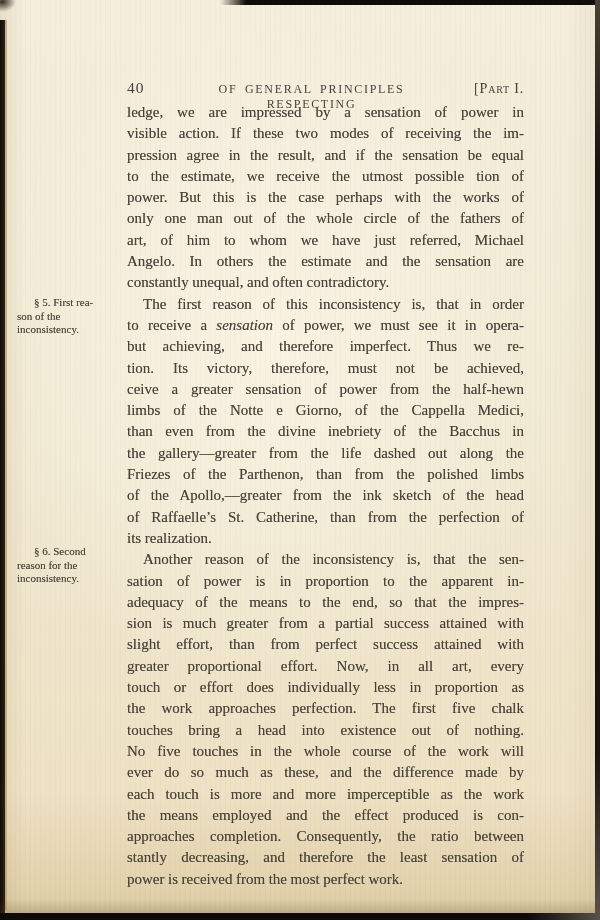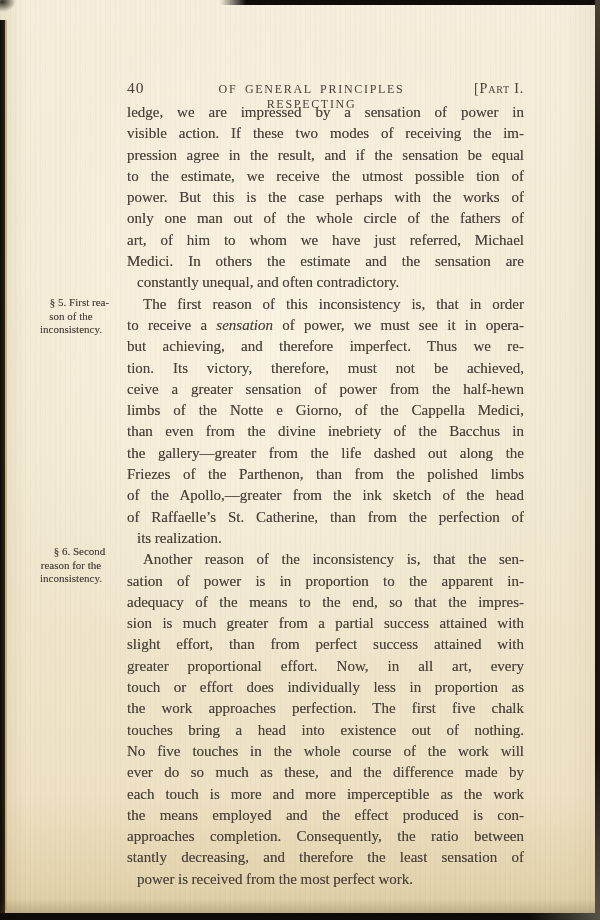--- a/index.html
+++ b/index.html
@@ -79,31 +79,31 @@
   .body {
     position: absolute; left: 127px; top: 102px; width: 397px;
     font-size: 15px; line-height: 21.3px;
     text-shadow: 0 0 0.5px rgba(70,62,50,0.55);
   }
   .para .line {
     height: 21.3px; overflow: hidden;
     text-align: justify; text-align-last: justify;
     word-spacing: -0.2px;
   }
-  .para .line:last-child { text-align-last: left; margin-left: 10px; }
+  .para .line:last-child { text-align-last: left; }
   .para.indent .line:first-child { text-indent: 16px; }
   .italic { font-style: italic; }
 
   
   .note {
     position: absolute; left: 17px; width: 108px;
     font-size: 11px; line-height: 13.7px;
     text-shadow: 0 0 0.4px rgba(70,62,50,0.5);
   }
-  .note .line { text-align: center; }
+  .note .line { text-align: left; }
   .note .line:first-child { text-indent: 17px; }
   .note-1 { top: 296px; }
   .note-2 { top: 545px; }
 </style>
 </head>
 <body>
 
 <div class="scan">
 
   <div class="header">
@@ -125,21 +125,21 @@
 
   <div class="body">
     <div class="para">
         <div class="line"><span>ledge, we are impressed by a sensation of power in</span></div>
         <div class="line"><span>visible action. If these two modes of receiving the im-</span></div>
         <div class="line"><span>pression agree in the result, and if the sensation be equal</span></div>
         <div class="line"><span>to the estimate, we receive the utmost possible tion of</span></div>
         <div class="line"><span>power. But this is the case perhaps with the works of</span></div>
         <div class="line"><span>only one man out of the whole circle of the fathers of</span></div>
         <div class="line"><span>art, of him to whom we have just referred, Michael</span></div>
-        <div class="line"><span>Medici. In others the estimate and the sensation are</span></div>
+        <div class="line"><span>Angelo. In others the estimate and the sensation are</span></div>
         <div class="line"><span>constantly unequal, and often contradictory.</span></div>
       </div>
     <div class="para indent">
         <div class="line"><span>The first reason of this inconsistency is, that in order</span></div>
         <div class="line"><span>to receive a </span><span class="italic">sensation</span><span> of power, we must see it in opera-</span></div>
         <div class="line"><span>but achieving, and therefore imperfect. Thus we re-</span></div>
         <div class="line"><span>tion. Its victory, therefore, must not be achieved,</span></div>
         <div class="line"><span>ceive a greater sensation of power from the half-hewn</span></div>
         <div class="line"><span>limbs of the Notte e Giorno, of the Cappella Medici,</span></div>
         <div class="line"><span>than even from the divine inebriety of the Bacchus in</span></div>

